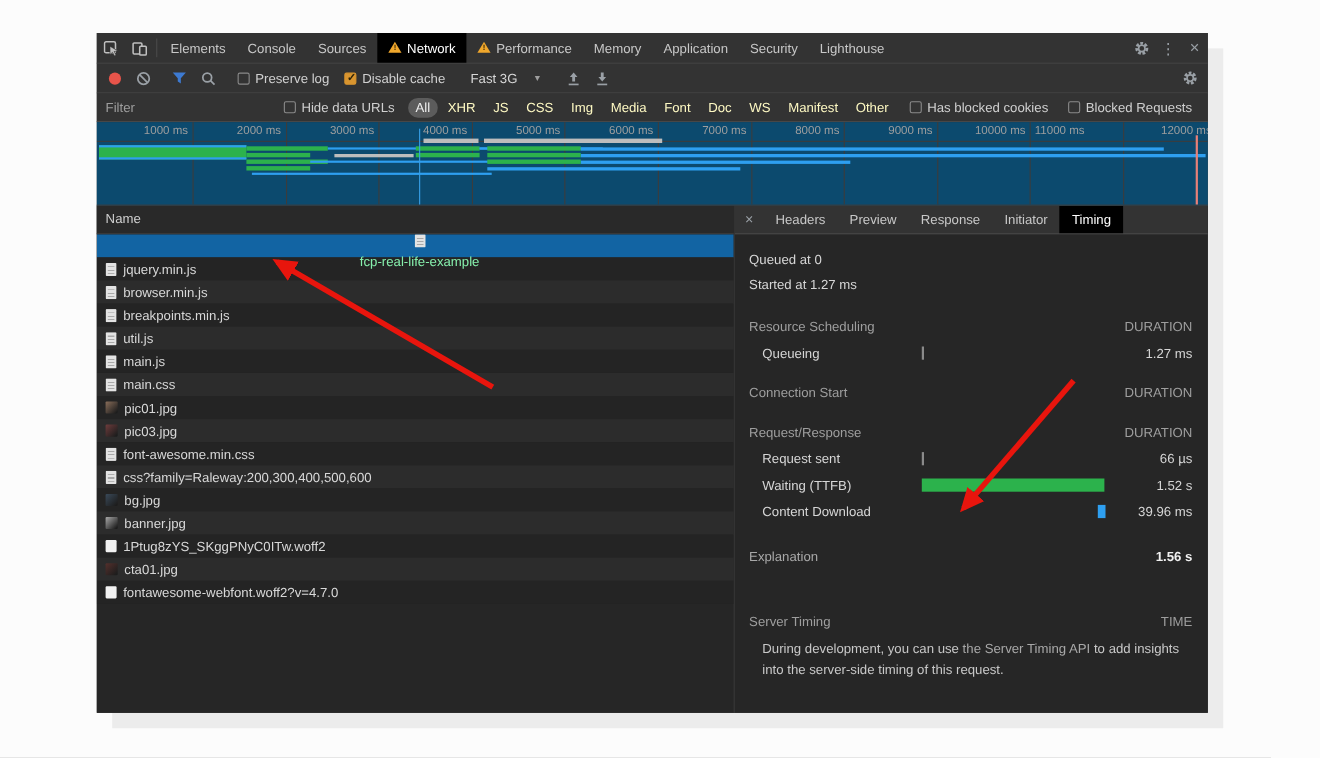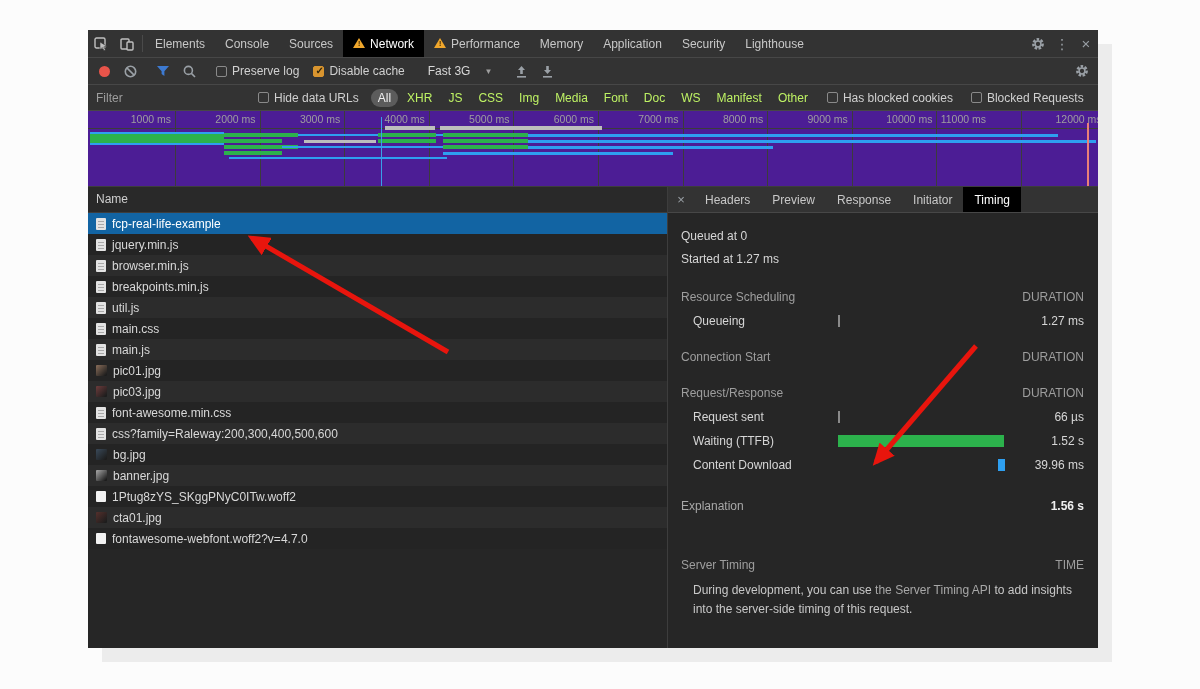--- a/index.html
+++ b/index.html
@@ -36,46 +36,46 @@
   .box.checked { background:var(--cache-orange); border-color:var(--cache-orange); }
   .box.checked::after { content:"✓"; position:absolute; left:1px; top:-2px; font-size:10px; font-weight:bold; color:#30250a; }
   .dd { display:flex; align-items:center; gap:14px; padding:0 8px; cursor:pointer; color:#d8d8d8; }
   .dd .caret { font-size:8px; color:#9e9e9e; }
   .spacer { flex:1; }
 
   
   .filterbar { height:26px; background:#333333; border-bottom:1px solid #474747; display:flex; align-items:center; padding:0 8px; gap:6px; flex:0 0 auto; }
   .filter-input { background:transparent; border:none; outline:none; color:#d8d8d8; font-size:12px; width:150px; font-family:"Liberation Sans",sans-serif; }
   .filter-input::placeholder { color:#9e9e9e; }
-  .pill { padding:2px 7px; border-radius:9px; color:#bef264; cursor:pointer; white-space:nowrap; }
+  .pill { padding:2px 7px; border-radius:9px; color:#fef9c3; cursor:pointer; white-space:nowrap; }
   .pill.active { background:#5c5c5c; color:#f0f0f0; }
   .typelist { display:flex; align-items:center; gap:2px; }
 
   
-  .overview { height:76px; position:relative; background:#4c1d95; border-bottom:1px solid #3d3d3d; overflow:hidden; flex:0 0 auto; }
+  .overview { height:76px; position:relative; background:#0c4a6e; border-bottom:1px solid #3d3d3d; overflow:hidden; flex:0 0 auto; }
   .gridline { position:absolute; top:0; bottom:0; width:1px; background:#3c3c3c; }
   .ruler-label { position:absolute; top:2px; font-size:10.5px; color:#9e9e9e; transform:translateX(-100%); padding-right:4px; white-space:nowrap; }
   .ruler-sep { position:absolute; left:0; right:0; top:17px; height:1px; background:#3c3c3c; }
   .wbar { position:absolute; }
   .wb-g  { background:var(--wf-green); }
   .wb-b  { background:var(--wf-blue); }
   .wb-gr { background:#bdbdbd; }
   .wb-gb { background:var(--wf-green); border-top:2px solid var(--wf-blue); border-bottom:2px solid var(--wf-blue); }
   .wb-vb { background:#38a0e8; }
   .wb-vr { background:#e88078; }
 
   
   .main { flex:1; display:flex; min-height:0; }
   .left { width:580px; border-right:1px solid #3d3d3d; display:flex; flex-direction:column; background:#262626; }
   .col-header { height:26px; line-height:25px; padding-left:8px; background:#292929; border-bottom:1px solid #3d3d3d; color:#cfcfcf; flex:0 0 auto; }
   .rows { flex:1; overflow:hidden; }
   .req-row { height:21px; display:flex; align-items:center; gap:6px; padding-left:8px; cursor:pointer; white-space:nowrap; }
   .req-row:nth-child(even) { background:#242424; }
   .req-row:nth-child(odd)  { background:#2c2c2c; }
-  .req-row.selected { background:var(--sel-blue) !important; color:#ffffff; }
+  .req-row.selected { background:var(--sel-blue) !important; color:#86efac;flex-direction:column; }
   .ic-doc { width:10px; height:12px; flex:0 0 auto; background-color:#e3e3e3; border-radius:1px;
             background-image:repeating-linear-gradient(#a9a9a9 0 1px, transparent 1px 3px);
             background-size:6px 7px; background-position:2px 3px; background-repeat:no-repeat; }
   .ic-img { width:11px; height:11px; flex:0 0 auto; border-radius:1px; }
   .ic-font { width:10px; height:11px; flex:0 0 auto; background:#f2f2f2; border-radius:1px; }
 
   
   .right { flex:1; display:flex; flex-direction:column; background:#262626; min-width:0; }
   .dtabs { height:26px; background:#333333; border-bottom:1px solid #474747; display:flex; align-items:stretch; flex:0 0 auto; }
   .dtab-close { display:flex; align-items:center; justify-content:center; width:26px; color:#9aa0a6; font-size:13px; cursor:pointer; }
@@ -329,25 +329,25 @@
             <div class="req-row">
               <div class="ic-doc"></div>
               <span>breakpoints.min.js</span>
             </div>
             <div class="req-row">
               <div class="ic-doc"></div>
               <span>util.js</span>
             </div>
             <div class="req-row">
               <div class="ic-doc"></div>
+              <span>main.js</span>
+            </div>
+            <div class="req-row">
+              <div class="ic-doc"></div>
               <span>main.css</span>
-            </div>
-            <div class="req-row">
-              <div class="ic-doc"></div>
-              <span>main.js</span>
             </div>
             <div class="req-row">
               <div class="ic-img" style="background: linear-gradient(135deg, rgb(138, 110, 90) 0%, rgb(29, 29, 29) 90%);"></div>
               <span>pic01.jpg</span>
             </div>
             <div class="req-row">
               <div class="ic-img" style="background: linear-gradient(135deg, rgb(110, 60, 60) 0%, rgb(29, 29, 29) 90%);"></div>
               <span>pic03.jpg</span>
             </div>
             <div class="req-row">

